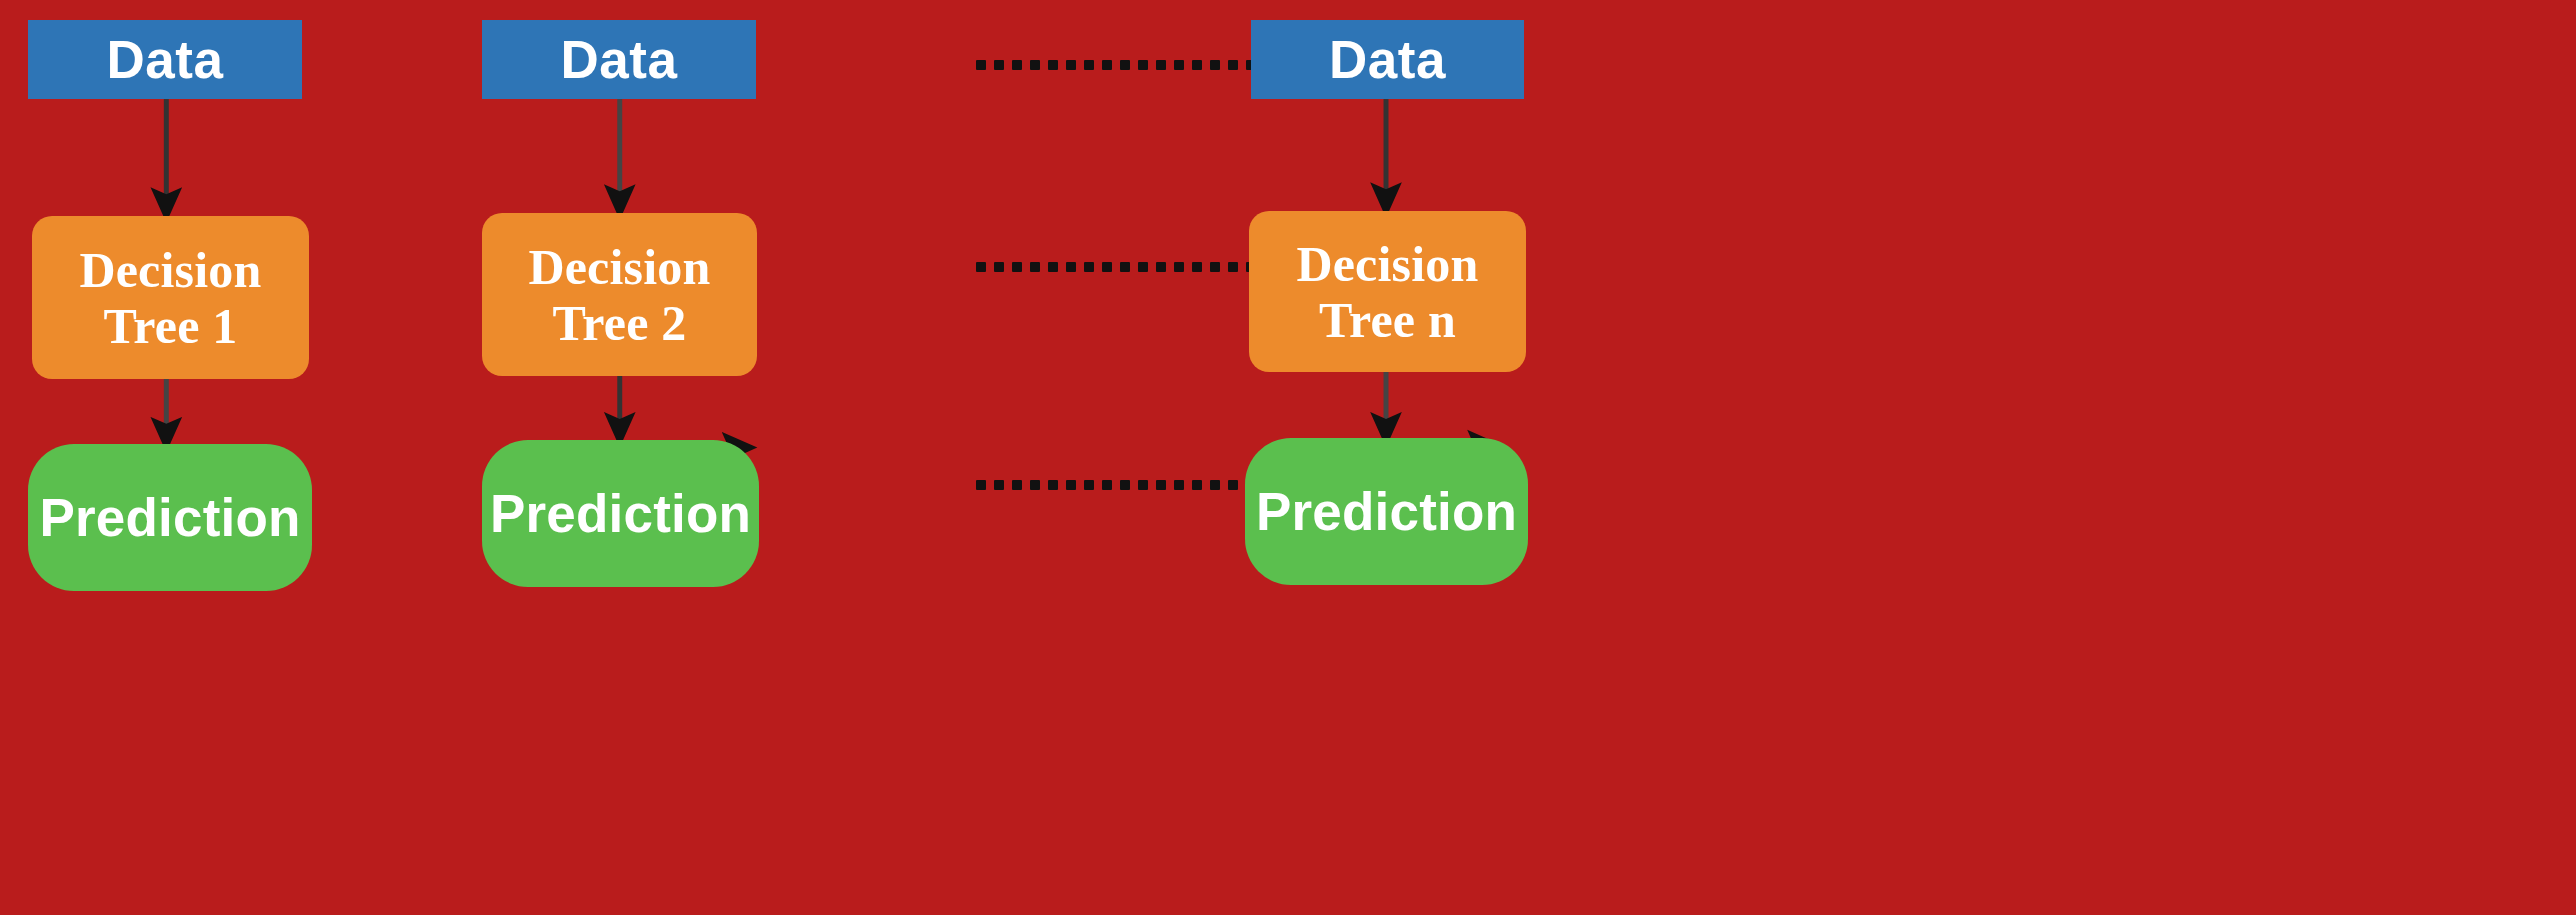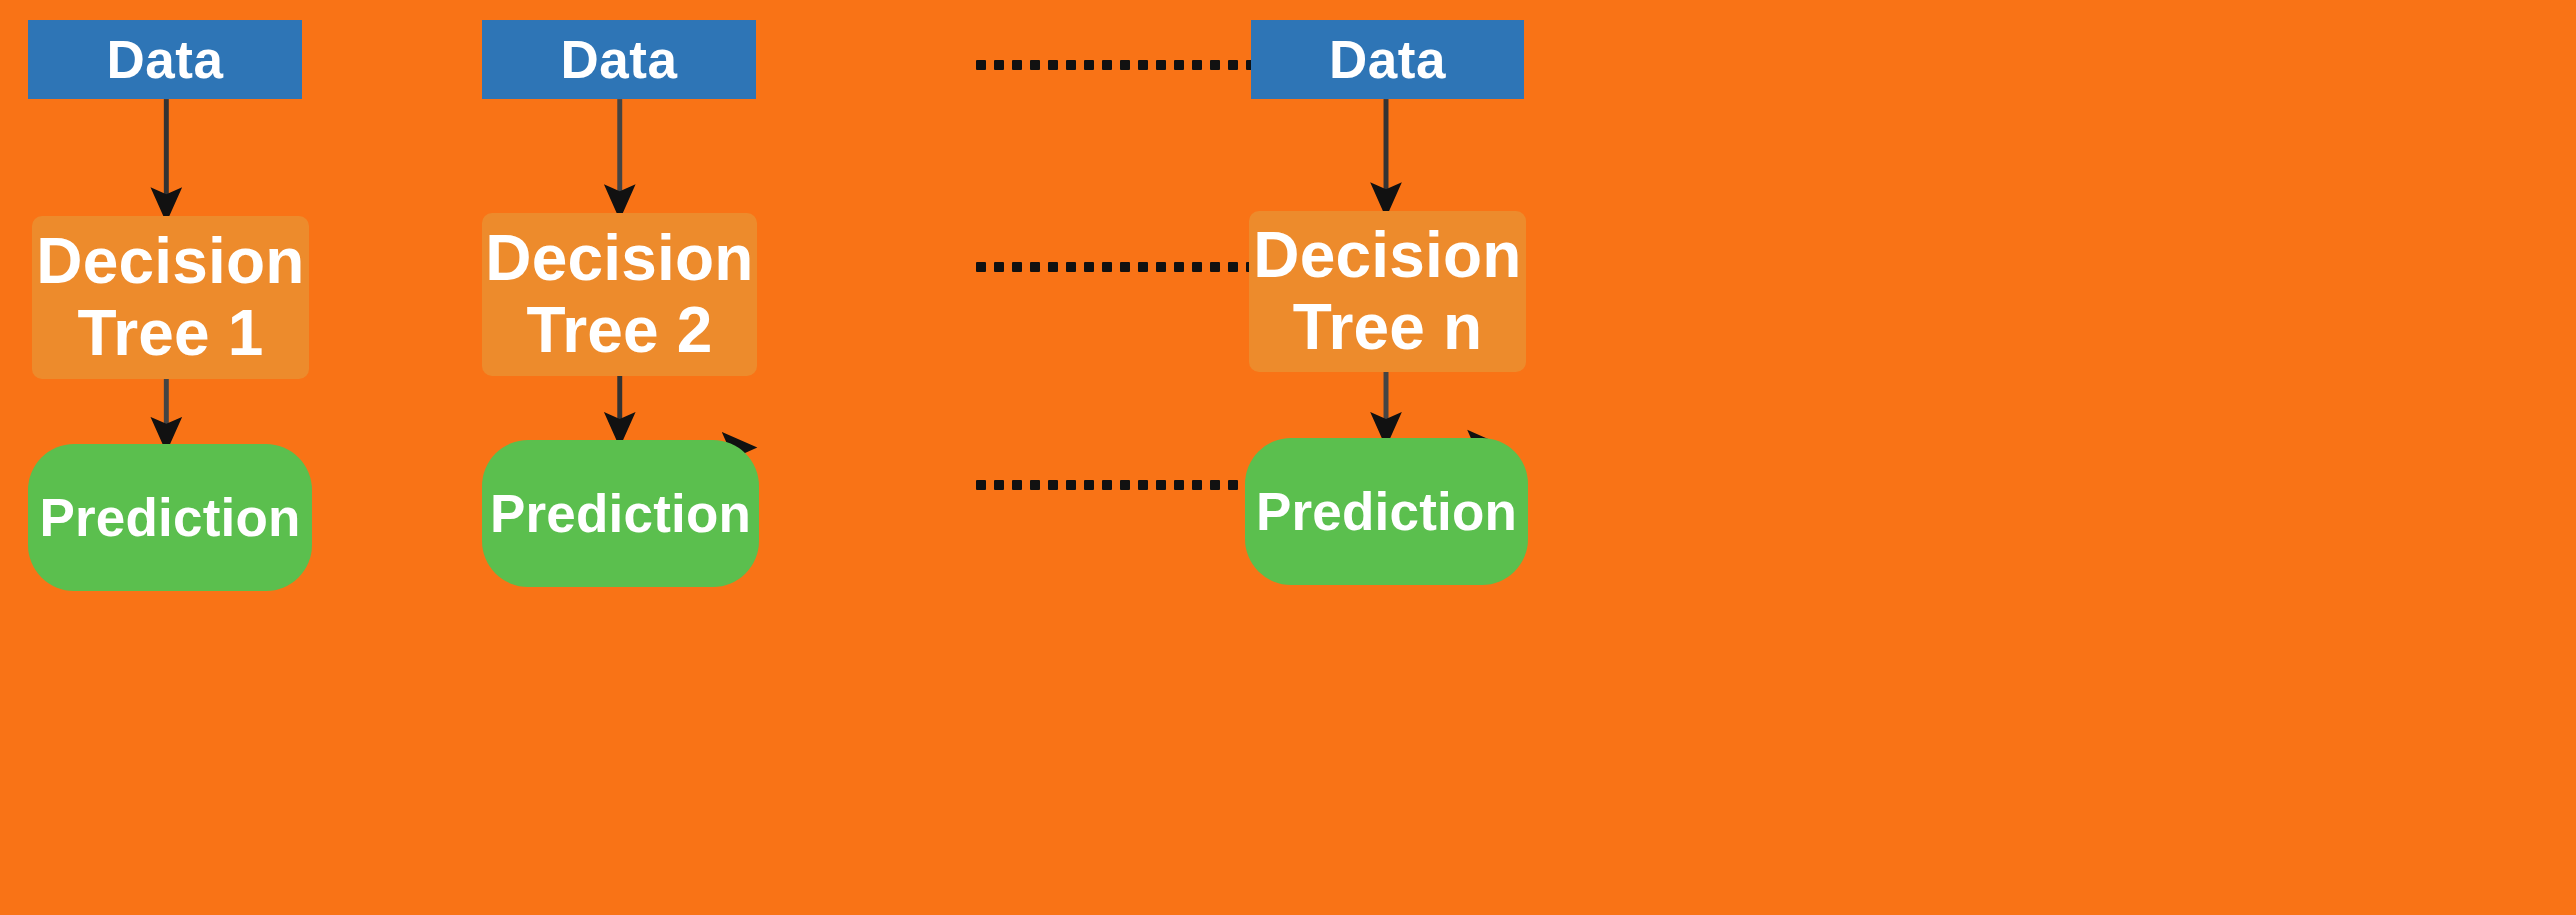--- a/index.html
+++ b/index.html
@@ -5,21 +5,21 @@
 <style>
   html, body {
     margin: 0;
     padding: 0;
     background: #ffffff;
   }
   #canvas {
     position: relative;
     width: 2576px;
     height: 916px;
-    background: #f97316;
+    background: #b91c1c;
     overflow: hidden;
     font-family: "Liberation Sans", "DejaVu Sans", sans-serif;
   }
 
   
   .node {
     position: absolute;
     display: flex;
     align-items: center;
     justify-content: center;
@@ -34,23 +34,24 @@
 
   .node-data {
     background: #2E75B6;
     border-radius: 0px;
     font-size: 53px;
     letter-spacing: 0.5px;
   }
 
   .node-tree {
     background: #ED8B2C;
-    border-radius: 10px;
-    font-size: 64px;
+    border-radius: 20px;
+    font-size: 50px;
     letter-spacing: 0.2px;
+    font-family: Liberation Serif, serif;
   }
 
   .node-pred {
     background: #5BBF4E;
     border-radius: 46px;
     font-size: 53px;
     letter-spacing: 0.2px;
   }
 
   

